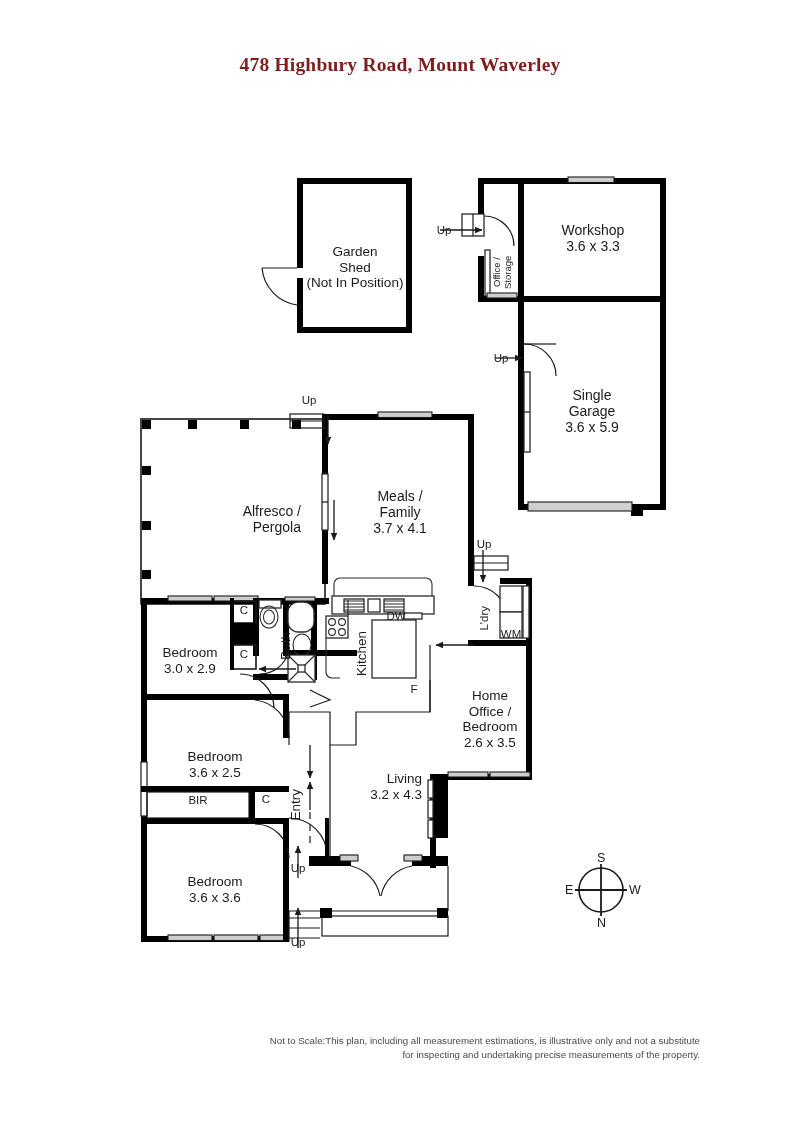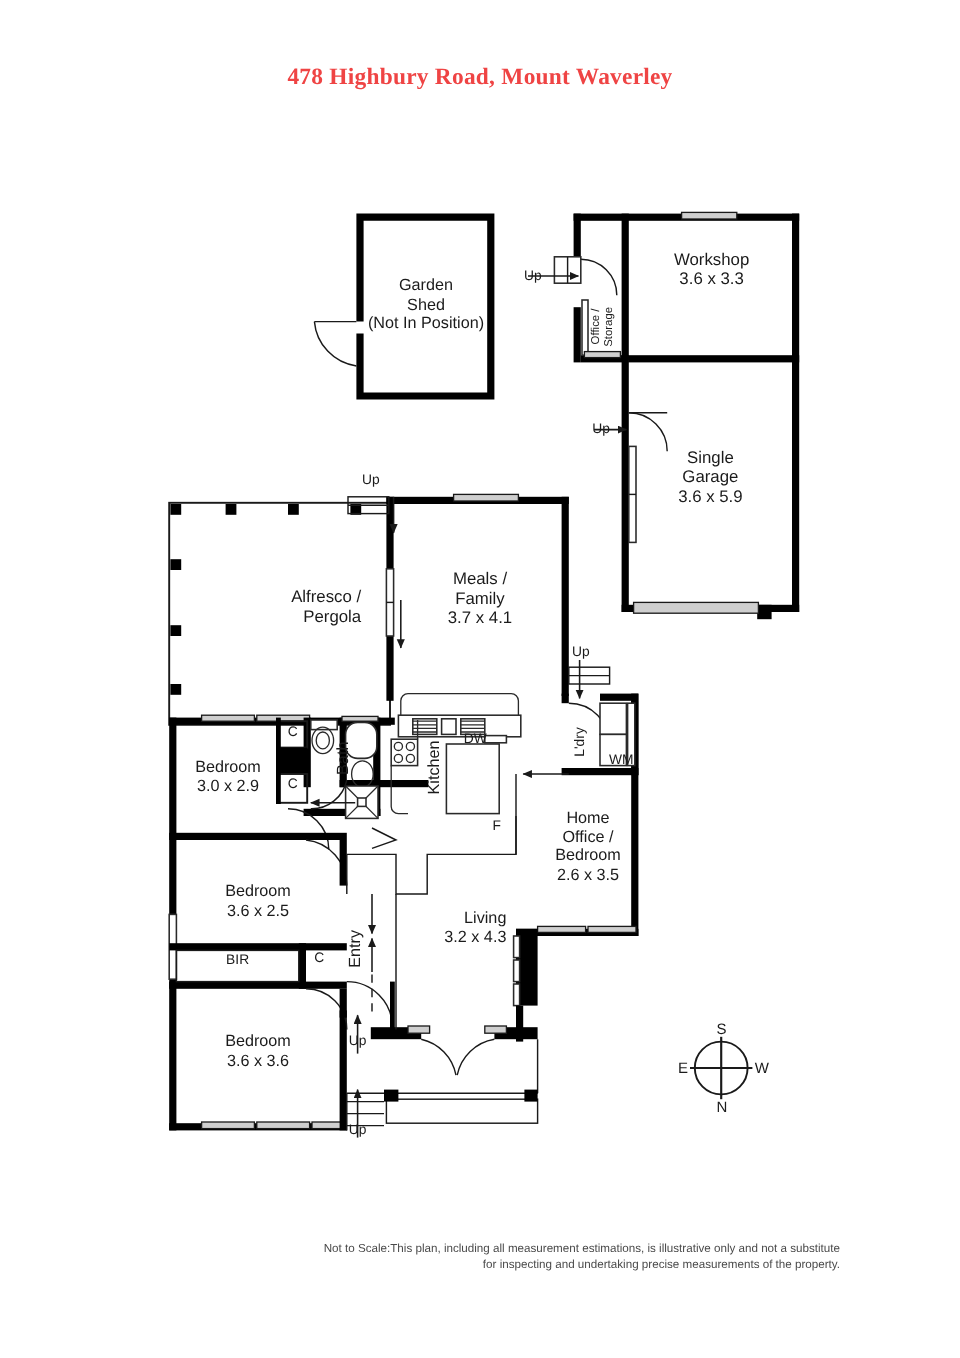--- a/index.html
+++ b/index.html
@@ -5,29 +5,29 @@
 <style>
   html,body{margin:0;padding:0;background:#ffffff;}
   body{
     width:800px;height:1132px;position:relative;overflow:hidden;
     font-family:"Liberation Sans","DejaVu Sans",sans-serif;
     color:#1a1a1a;
   }
   #plan-title{
     position:absolute;left:0;top:54px;width:800px;text-align:center;
     font-family:"Liberation Serif","DejaVu Serif",serif;
-    font-weight:bold;font-size:19.5px;letter-spacing:.2px;color:#ef4444;
+    font-weight:bold;font-size:19.5px;letter-spacing:.2px;color:#7f1d1d;
   }
   #floorplan-canvas{position:absolute;left:0;top:0;width:800px;height:1132px;}
   .lbl{
     position:absolute;text-align:center;line-height:1.16;
     font-family:"Liberation Sans","DejaVu Sans",sans-serif;
     color:#1b1b1b;white-space:pre-line;
   }
-  .lbl-room{font-size:13.5px;}
+  .lbl-room{font-size:13.5px;margin-top:14px;}
   .lbl-room.big{font-size:14px;}
   .lbl-small{font-size:11.5px;}
   .lbl-tiny{font-size:9.5px;}
   .vert{writing-mode:vertical-rl;transform:rotate(180deg);white-space:nowrap;}
   .vert2{writing-mode:vertical-rl;transform:rotate(180deg);white-space:pre-line;text-align:center;line-height:1.12;}
   #footer-note{
     position:absolute;left:100px;top:1034px;width:600px;text-align:right;
     font-size:9.7px;line-height:1.45;color:#4a4a4a;white-space:pre-line;
     font-family:"Liberation Sans","DejaVu Sans",sans-serif;
   }
@@ -327,21 +327,21 @@
 
 <div class="lbl lbl-room vert" style="left:278px;top:618px;">Bath</div>
 
 <div class="lbl lbl-room vert" style="left:354px;top:617px;">Kitchen</div>
 
 <div class="lbl lbl-small vert" style="left:478px;top:606px;">L'dry</div>
 
 <div class="lbl lbl-room vert" style="left:288px;top:775px;">Entry</div>
 
 <div class="lbl lbl-small" style="left:379px;top:610px;width:34px;">DW</div>
-<div class="lbl lbl-small" style="left:494px;top:628px;width:34px;text-align:right;">WM</div>
+<div class="lbl lbl-small" style="left:494px;top:628px;width:34px;">WM</div>
 <div class="lbl lbl-small" style="left:404px;top:683px;width:20px;">F</div>
 <div class="lbl lbl-small" style="left:234px;top:604px;width:20px;">C</div>
 <div class="lbl lbl-small" style="left:234px;top:648px;width:20px;">C</div>
 <div class="lbl lbl-small" style="left:256px;top:793px;width:20px;">C</div>
 <div class="lbl lbl-small" style="left:168px;top:794px;width:60px;">BIR</div>
 
 <div class="lbl lbl-small" style="left:432px;top:224px;width:24px;">Up</div>
 <div class="lbl lbl-small" style="left:489px;top:352px;width:24px;">Up</div>
 <div class="lbl lbl-small" style="left:297px;top:394px;width:24px;">Up</div>
 <div class="lbl lbl-small" style="left:472px;top:538px;width:24px;">Up</div>

